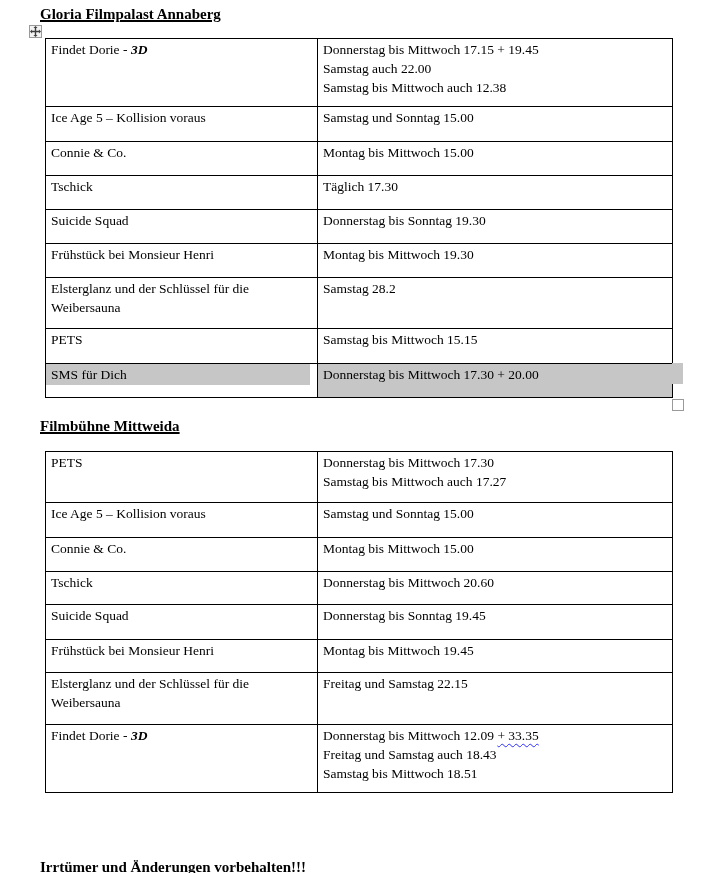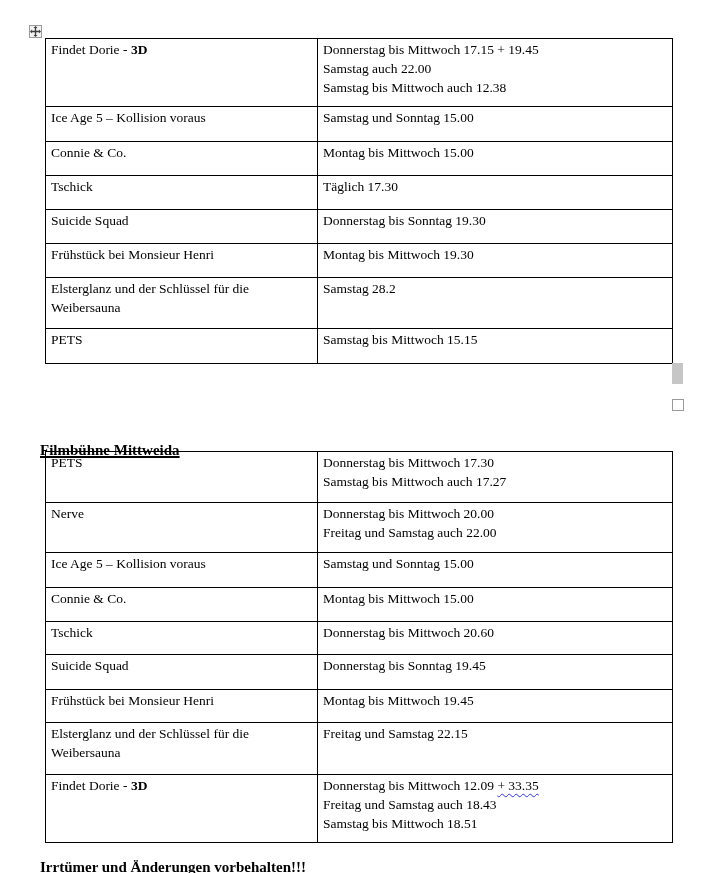--- a/index.html
+++ b/index.html
@@ -5,37 +5,37 @@
   html,body{margin:0;padding:0;background:#fff;}
   .page{
     position:relative;width:718px;height:873px;background:#fff;overflow:hidden;
     font-family:"Liberation Serif","DejaVu Serif",serif;font-size:13.5px;color:#000;
   }
   .heading{
     position:absolute;left:40px;font-weight:bold;font-size:15px;
     text-decoration:underline;text-decoration-thickness:1.5px;white-space:nowrap;
   }
   .heading1{top:6px;}
-  .heading2{top:418px;margin-top:24px;}
+  .heading2{top:418px;}
   .move-handle{
     position:absolute;left:29px;top:25px;width:13px;height:13px;
     border:1px solid #9a9a9a;background:#f4f4f4;
     display:flex;align-items:center;justify-content:center;box-sizing:border-box;
   }
   table.sched{
     position:absolute;left:45px;border-collapse:collapse;table-layout:fixed;width:627px;
   }
   .t1{top:38px;}
   .t2{top:451px;}
   td{
     border:1px solid #000;vertical-align:top;padding:1px 4px 0 5px;
     overflow:hidden;
   }
   .ln{line-height:19px;}
-  b{font-weight:bold;}
+  b{font-weight:bold;font-style:italic;}
   td.sel-left{position:relative;}
   .sel-line{
     position:absolute;left:0;top:0;height:21px;right:7px;
     background:var(--selection,#c6c6c6);
   }
   td.sel-left .ln{position:relative;z-index:1;}
   td.sel-full{background:var(--selection,#c6c6c6);}
   .row-end-strip{
     position:absolute;left:672px;top:363px;width:11px;height:21px;
     background:var(--selection,#c6c6c6);
@@ -51,20 +51,21 @@
   }
   .footer{
     position:absolute;left:40px;top:859px;font-weight:bold;font-size:15px;white-space:nowrap;
   }
 </style>
 </head>
 <body>
 
 <div class="page">
 
+  <div class="heading heading1">Gloria Filmpalast Annaberg</div>
 
   <div class="move-handle">
     <svg width="11" height="11" viewBox="0 0 16 16">
       <path d="M8 0 L11 3 H9 V7 H13 V5 L16 8 L13 11 V9 H9 V13 H11 L8 16 L5 13 H7 V9 H3 V11 L0 8 L3 5 V7 H7 V3 H5 Z" fill="#3d3d3d"></path>
     </svg>
   </div>
 
   <table class="sched t1">
     <colgroup>
         <col style="width:272px">
@@ -130,20 +131,29 @@
           </td>
       </tr>
       <tr style="height:35px">
         <td>
             <div class="ln">PETS</div>
           </td>
         <td>
             <div class="ln">Samstag bis Mittwoch 15.15</div>
           </td>
       </tr>
+      <tr style="height:34px">
+        <td class="sel-left">
+          <div class="sel-line"></div>
+          <div class="ln">SMS für Dich</div>
+        </td>
+        <td class="sel-full">
+          <div class="ln">Donnerstag bis Mittwoch 17.30 + 20.00</div>
+        </td>
+      </tr>
     </tbody>
   </table>
 
   <div class="row-end-strip"></div>
   <div class="resize-handle"></div>
 
   <div class="heading heading2">Filmbühne Mittweida</div>
 
   <table class="sched t2">
     <colgroup>
@@ -153,29 +163,20 @@
     <tbody>
       <tr style="height:51px">
         <td>
             <div class="ln">PETS</div>
           </td>
         <td>
           <div class="ln">Donnerstag bis Mittwoch 17.30</div>
           <div class="ln">Samstag bis Mittwoch auch 17.27</div>
         </td>
       </tr>
-      <tr style="height:50px">
-        <td>
-            <div class="ln">Nerve</div>
-          </td>
-        <td>
-          <div class="ln">Donnerstag bis Mittwoch 20.00</div>
-          <div class="ln">Freitag und Samstag auch 22.00</div>
-        </td>
-      </tr>
       <tr style="height:35px">
         <td>
             <div class="ln">Ice Age 5 – Kollision voraus</div>
           </td>
         <td>
             <div class="ln">Samstag und Sonntag 15.00</div>
           </td>
       </tr>
       <tr style="height:34px">
         <td>

